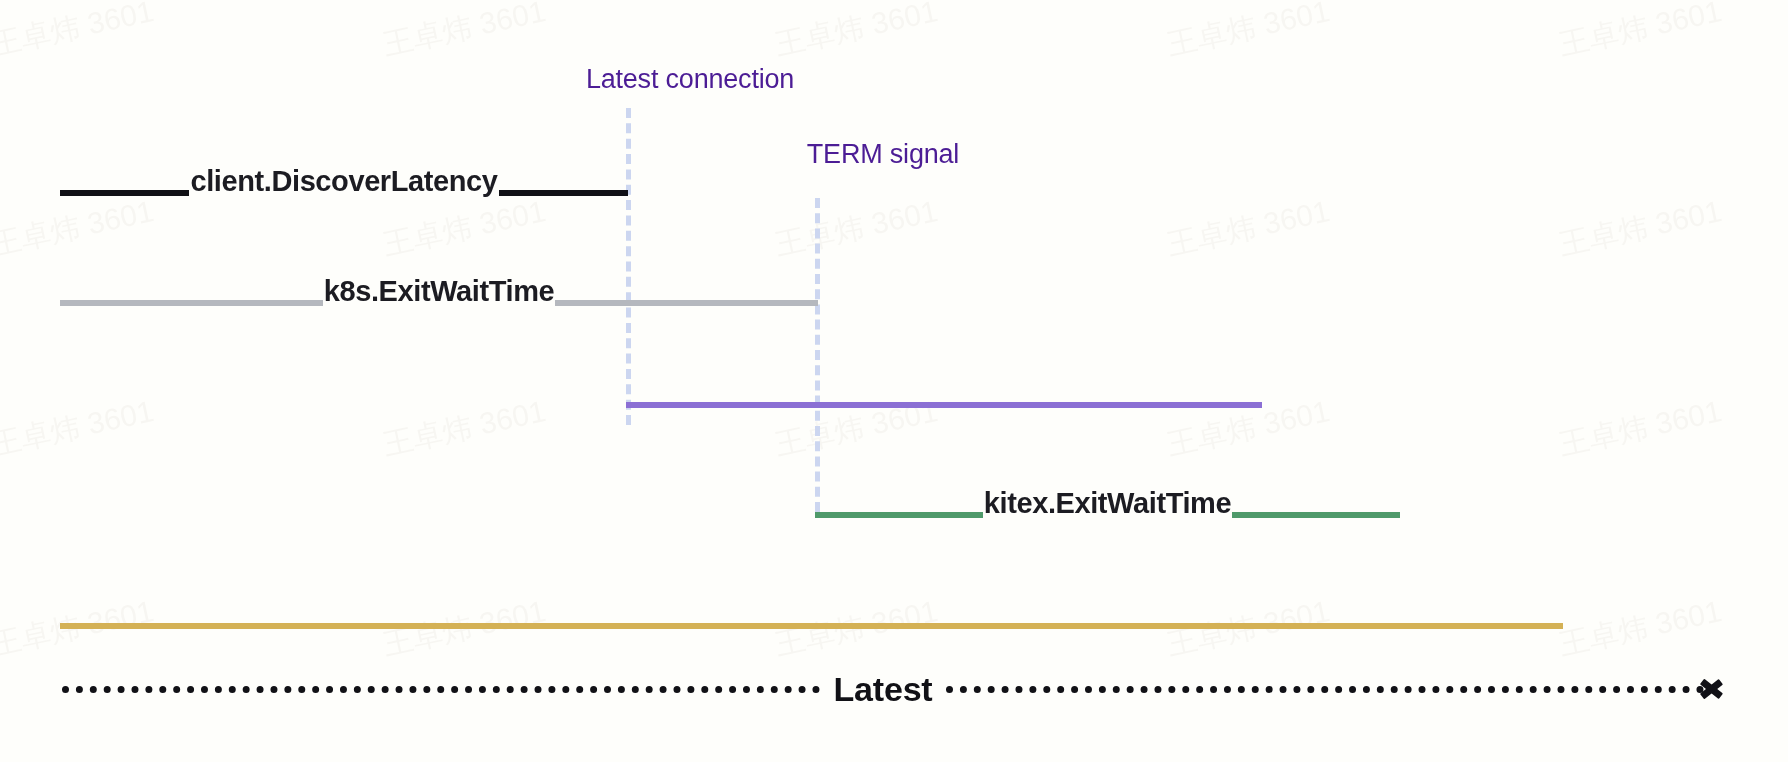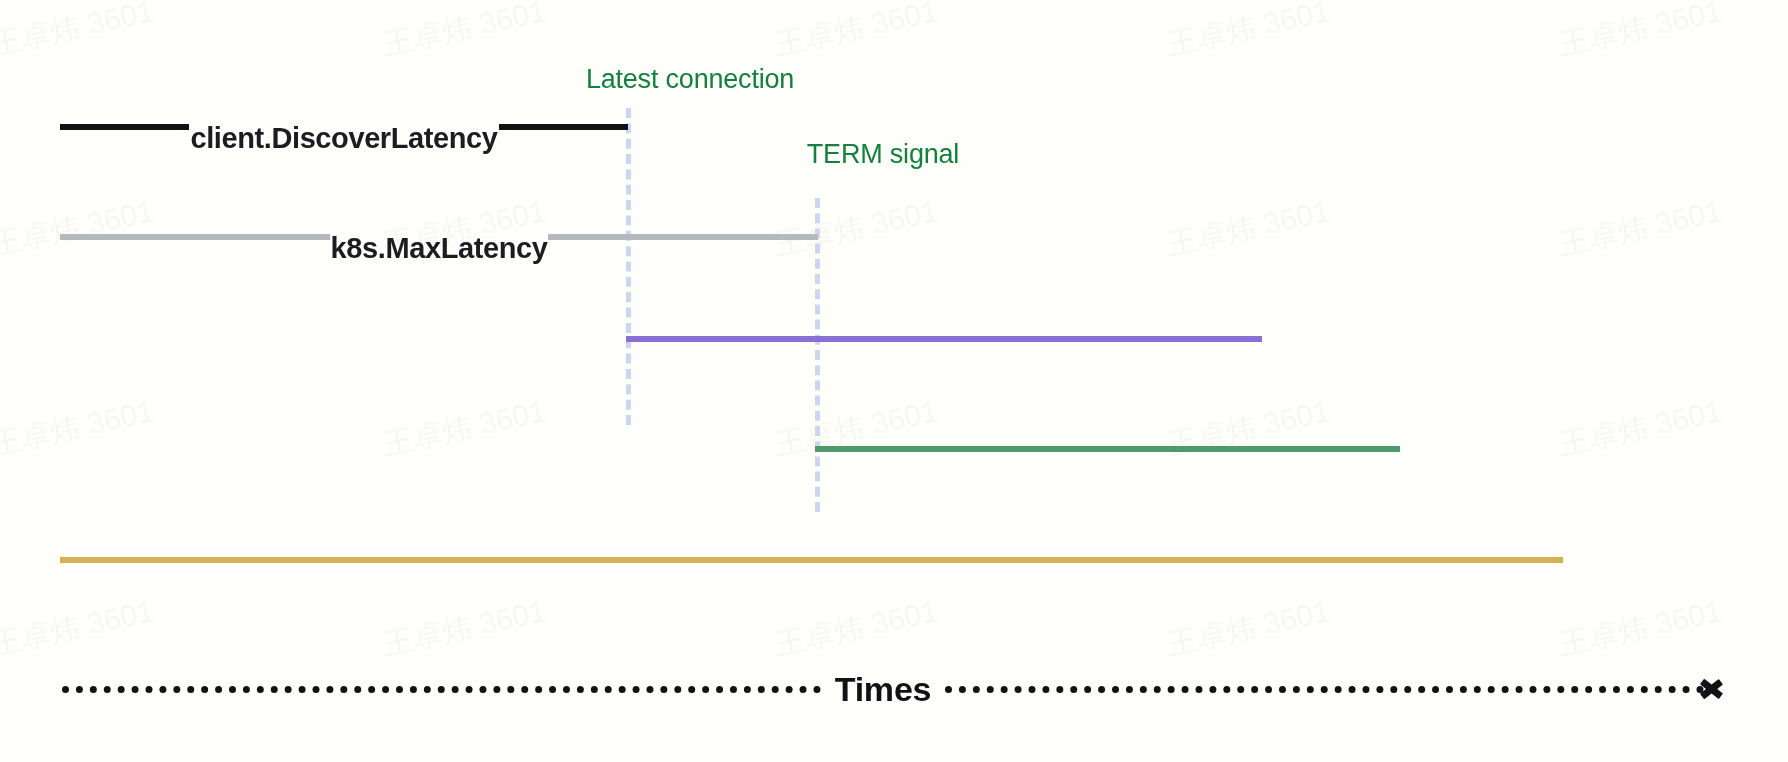--- a/index.html
+++ b/index.html
@@ -28,33 +28,34 @@
     width: 0;
     border-left: 5px dashed #ccd6f0;
     z-index: 1;
   }
 
   .vmarker-label {
     position: absolute;
     font-family: "Liberation Sans", sans-serif;
     font-size: 27px;
     font-weight: 400;
-    color: #15803d;
+    color: #4c1d95;
     white-space: nowrap;
     letter-spacing: -0.2px;
     z-index: 3;
   }
 
   
   .row {
     position: absolute;
     display: flex;
-    align-items: flex-start;
+    align-items: flex-end;
     z-index: 2;
     height: 44px;
+    margin-top: 28px;
   }
 
   .row .seg {
     flex: 1 1 auto;
     height: 0;
     border-top-width: 6px;
     border-top-style: solid;
   }
 
   .row .row-label {
@@ -169,36 +170,37 @@
       <div class="vmarker-label" style="left: 883px; top: 139px; transform: translateX(-50%);">TERM signal</div>
     </div>
   <div id="row-layer">
       <div class="row" style="left: 60px; top: 124px; width: 568px;">
         <div class="seg" style="border-top-color: rgb(17, 17, 22); border-top-width: 6px;"></div>
         <div class="row-label">client.DiscoverLatency</div>
         <div class="seg" style="border-top-color: rgb(17, 17, 22); border-top-width: 6px;"></div>
       </div>
       <div class="row" style="left: 60px; top: 234px; width: 758px;">
         <div class="seg" style="border-top-color: rgb(181, 184, 190); border-top-width: 6px;"></div>
-        <div class="row-label">k8s.MaxLatency</div>
+        <div class="row-label">k8s.ExitWaitTime</div>
         <div class="seg" style="border-top-color: rgb(181, 184, 190); border-top-width: 6px;"></div>
       </div>
       <div class="row" style="left: 626px; top: 336px; width: 636px;">
         <div class="seg" style="border-top-color: rgb(139, 111, 212); border-top-width: 6px;"></div>
         <div class="seg" style="border-top-color: rgb(139, 111, 212); border-top-width: 6px;"></div>
       </div>
       <div class="row" style="left: 815px; top: 446px; width: 585px;">
         <div class="seg" style="border-top-color: rgb(79, 154, 106); border-top-width: 6px;"></div>
+        <div class="row-label">kitex.ExitWaitTime</div>
         <div class="seg" style="border-top-color: rgb(79, 154, 106); border-top-width: 6px;"></div>
       </div>
       <div class="row" style="left: 60px; top: 557px; width: 1503px;">
         <div class="seg" style="border-top-color: rgb(212, 177, 85); border-top-width: 6px;"></div>
         <div class="seg" style="border-top-color: rgb(212, 177, 85); border-top-width: 6px;"></div>
       </div>
     </div>
 
   <div class="axis-row" id="axis-row" style="left: 62px; top: 665px; width: 1668px;">
     <div class="axis-seg" style="border-top-color: rgb(17, 17, 22);"></div>
-    <div class="axis-label" style="color: rgb(17, 17, 22);">Times</div>
+    <div class="axis-label" style="color: rgb(17, 17, 22);">Latest</div>
     <div class="axis-seg" style="border-top-color: rgb(17, 17, 22);"></div>
     <div class="axis-head"></div>
   </div>
 </div>
 
 </body></html>

